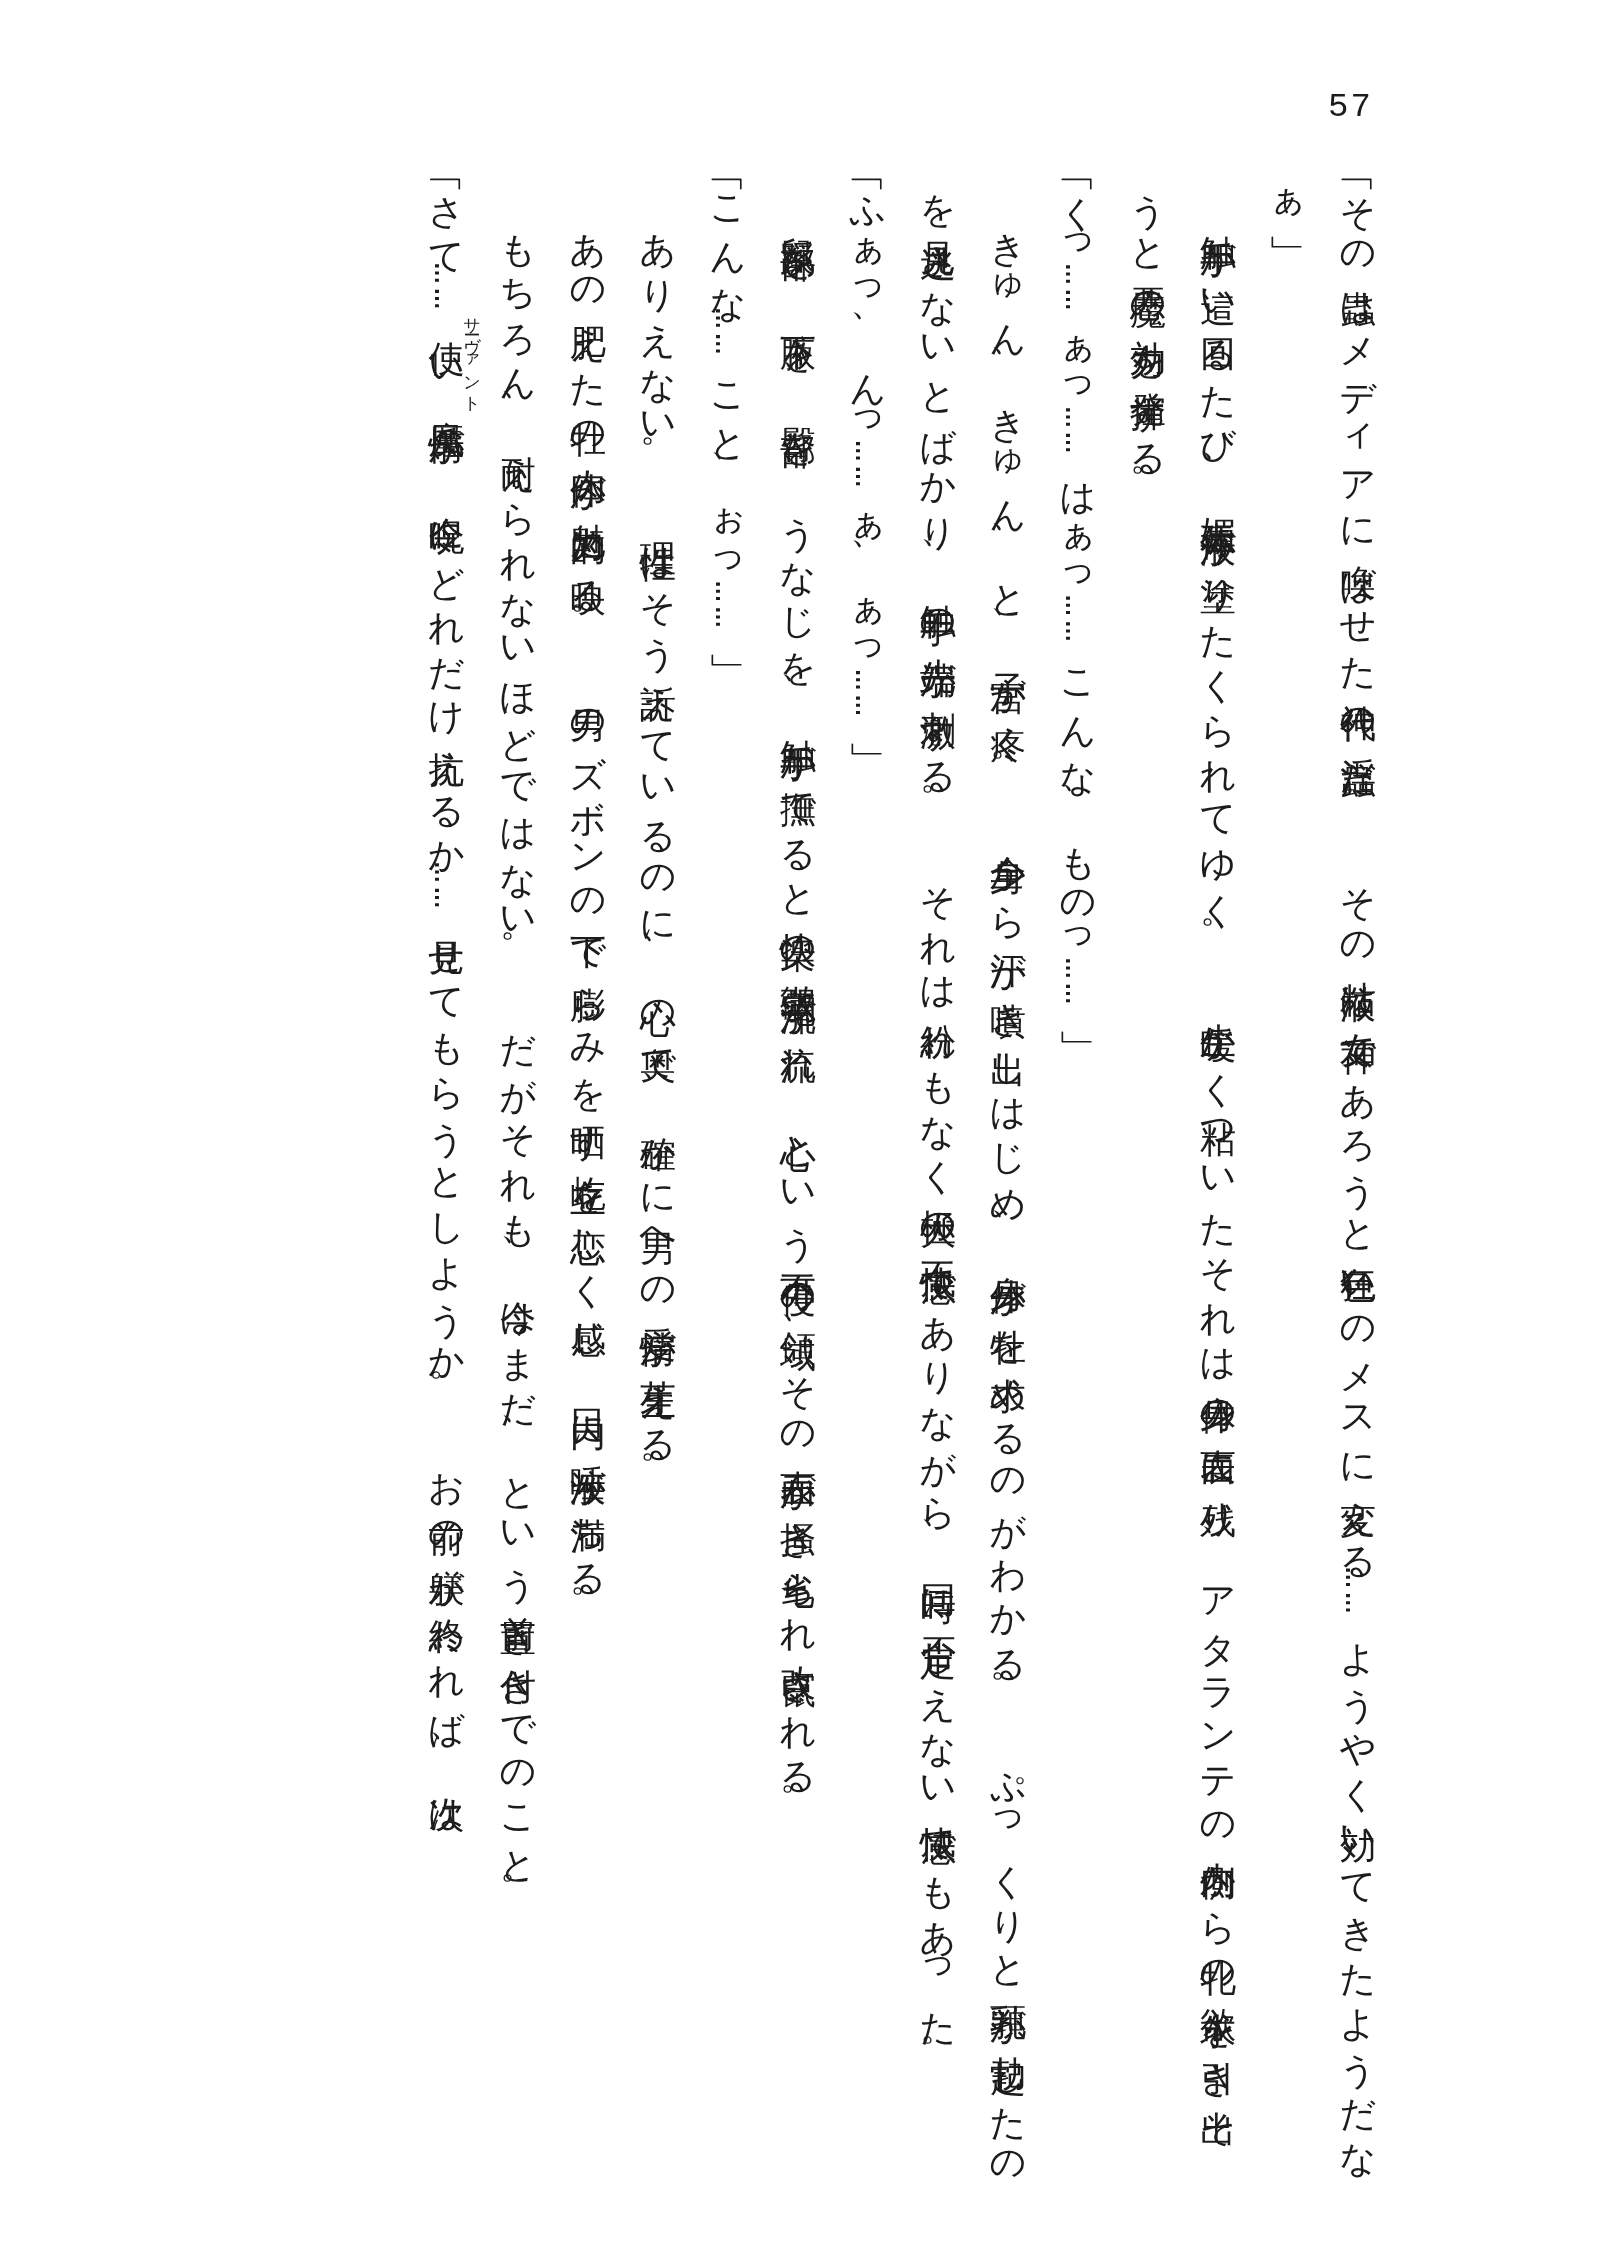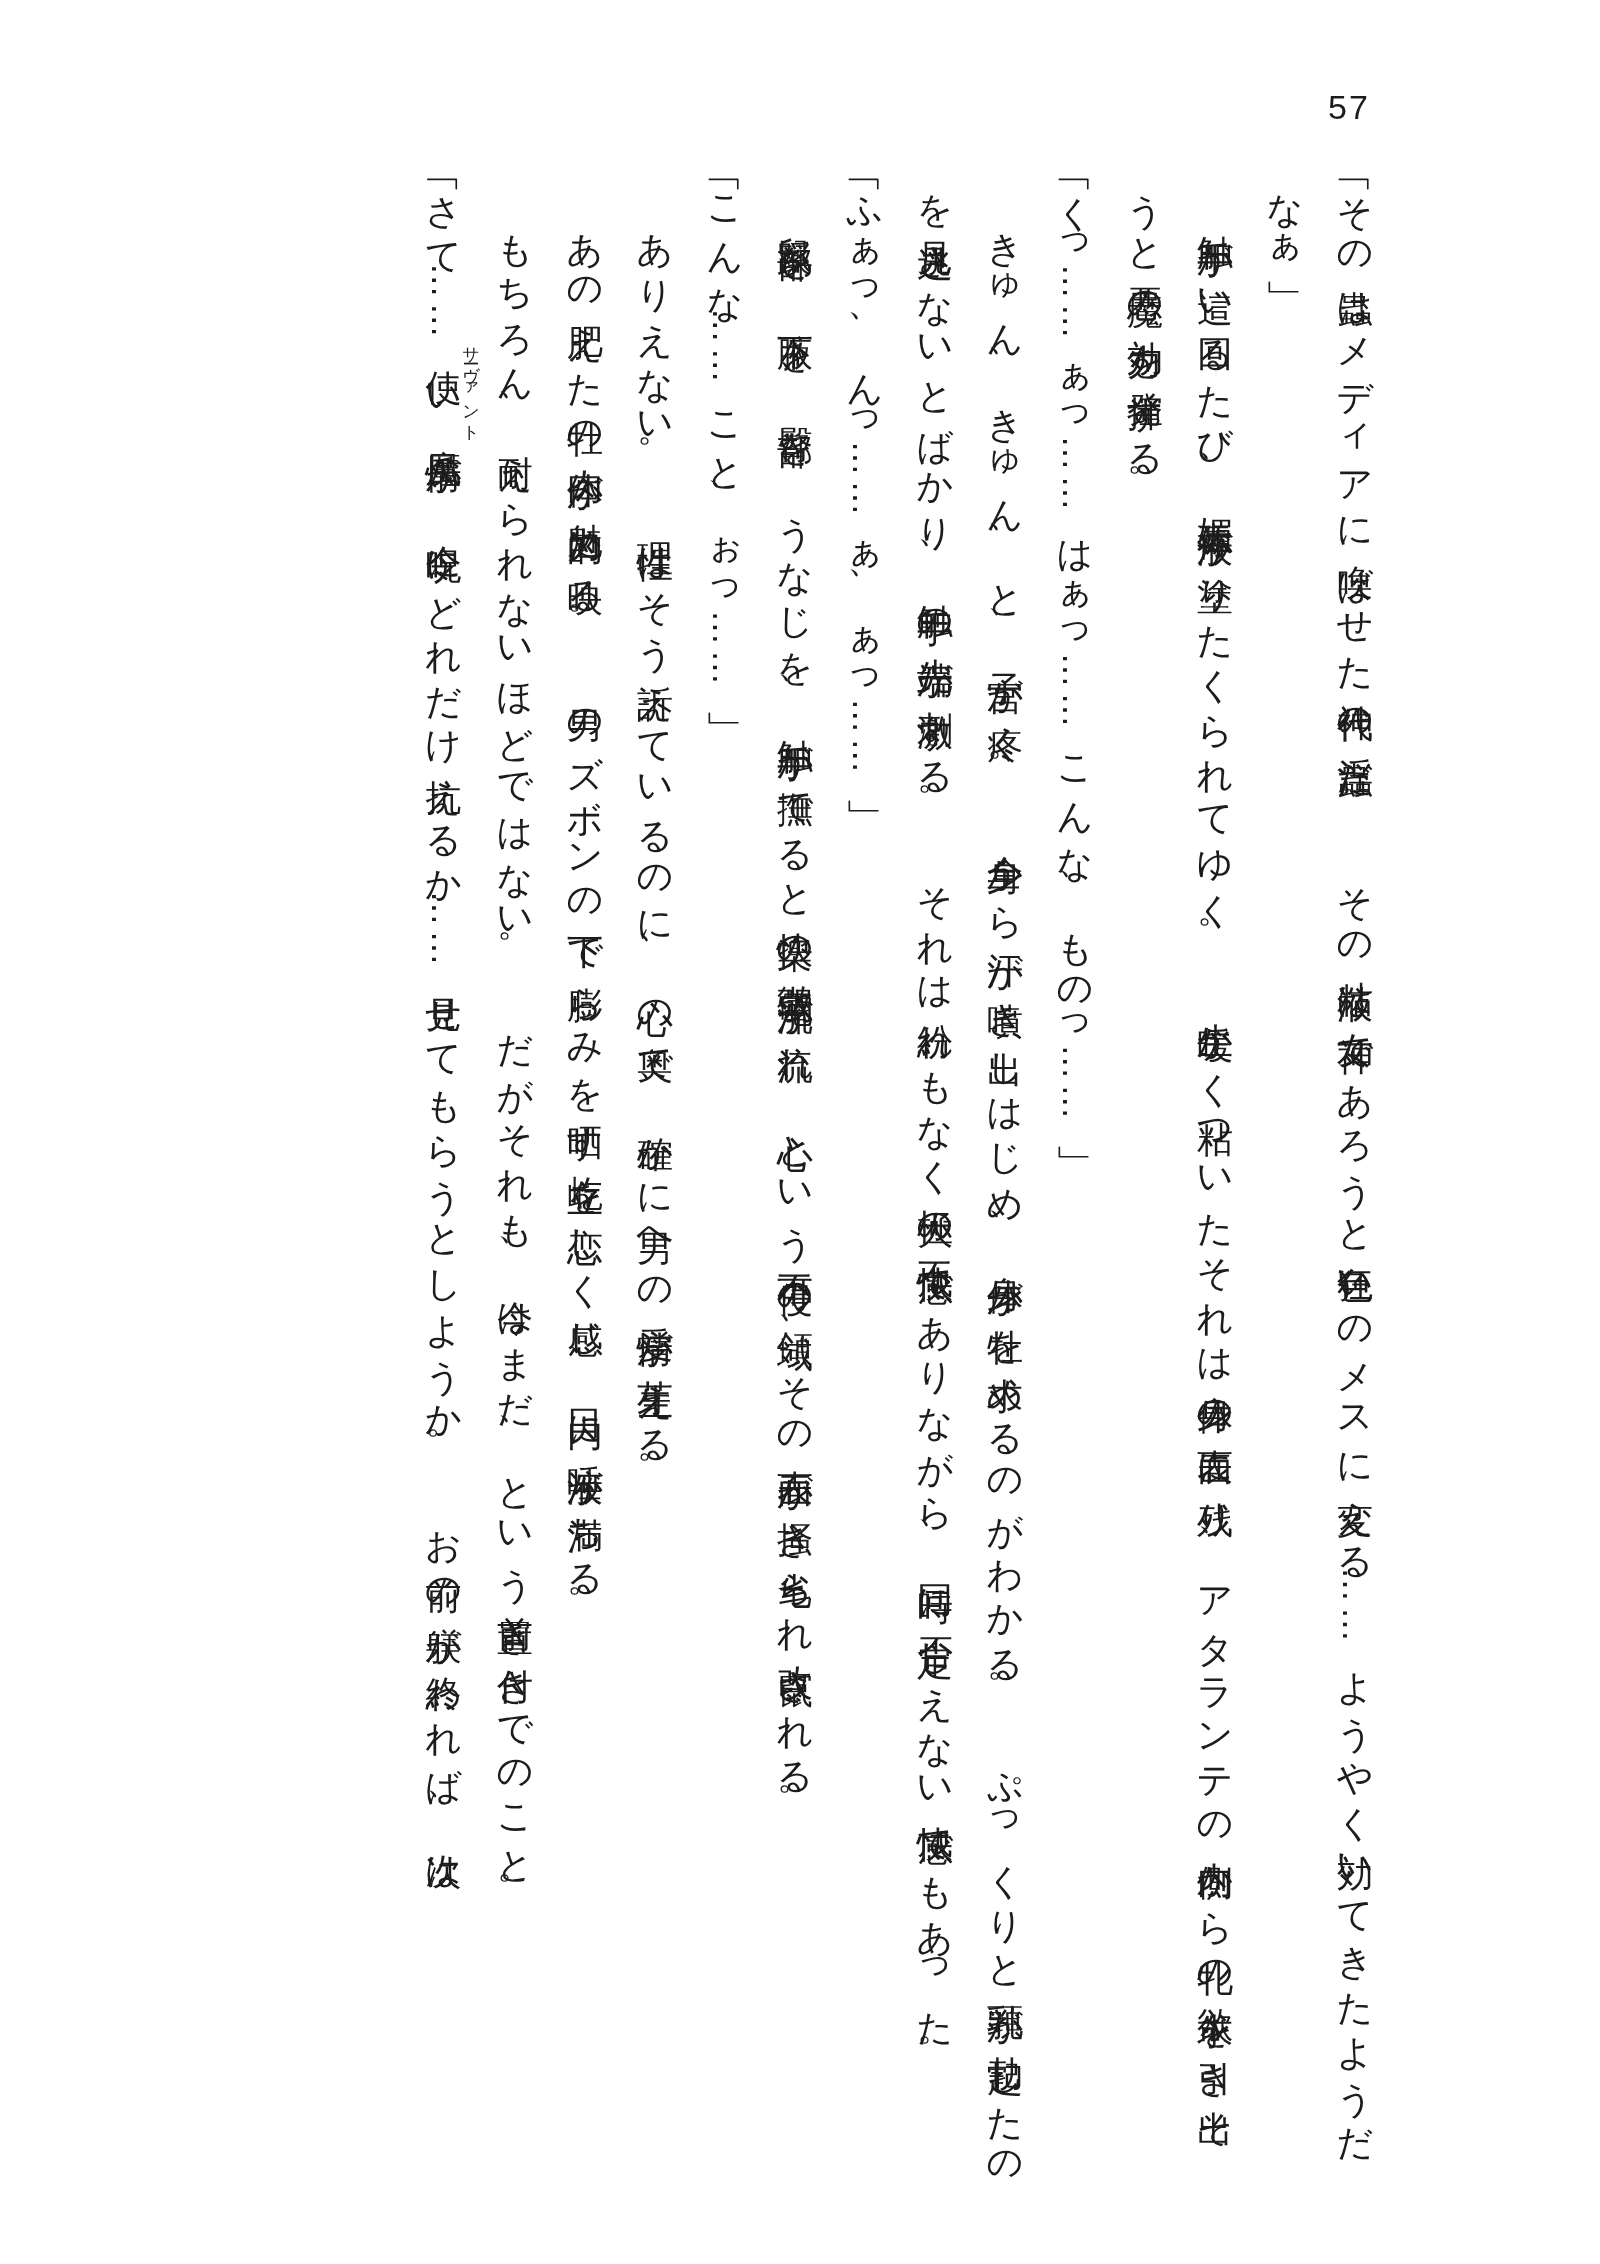--- a/index.html
+++ b/index.html
@@ -6,21 +6,21 @@
     margin: 0;
     padding: 0;
     background: #ffffff;
   }
   .page {
     position: relative;
     width: 1600px;
     height: 2264px;
     background: var(--bg-color, #ffffff);
     color: var(--text-color, #1c1c1c);
-    font-family: Liberation Sans, sans-serif;
+    font-family: Liberation Mono, monospace;
     overflow: hidden;
   }
   .page-number {
     position: absolute;
     top: 90px;
     left: 1328px;
     font-size: 34px;
     line-height: 1;
     letter-spacing: 2px;
     color: var(--text-color, #1c1c1c);

